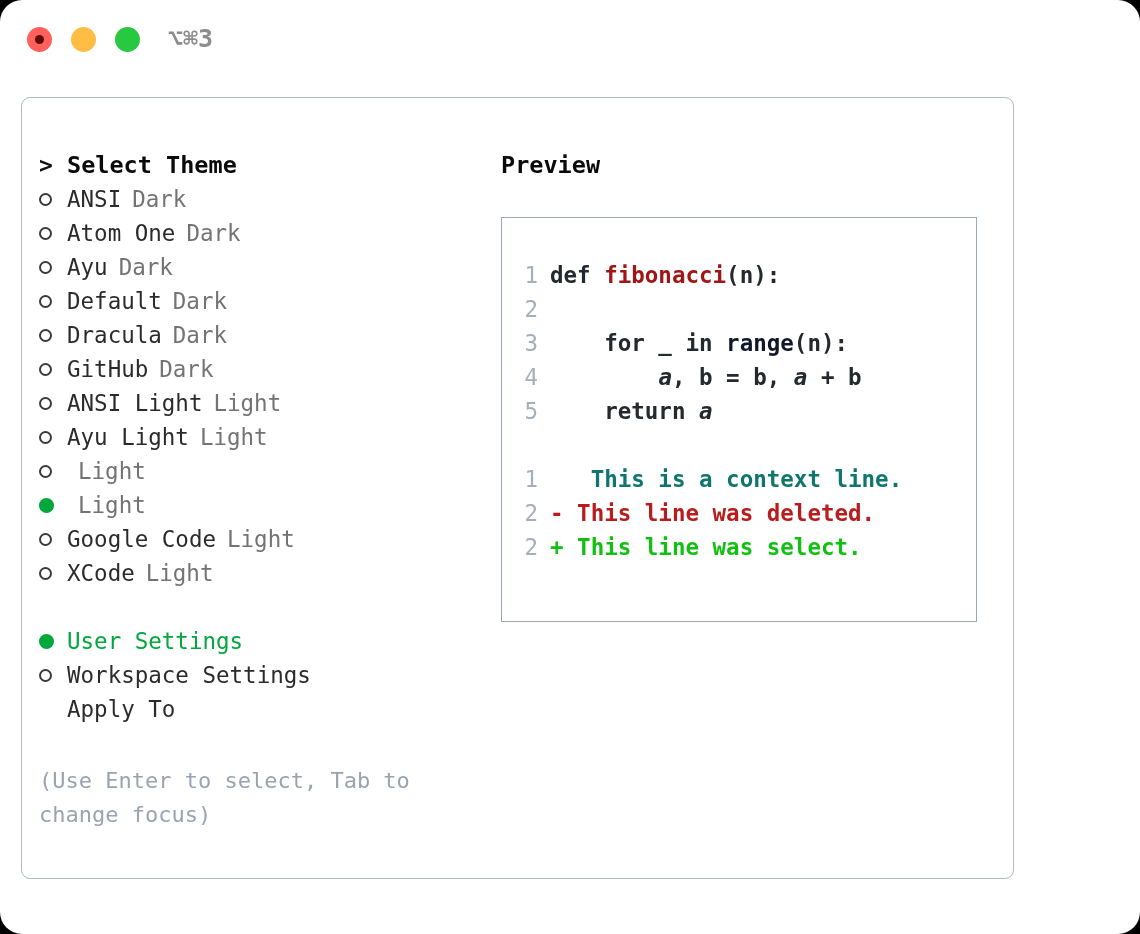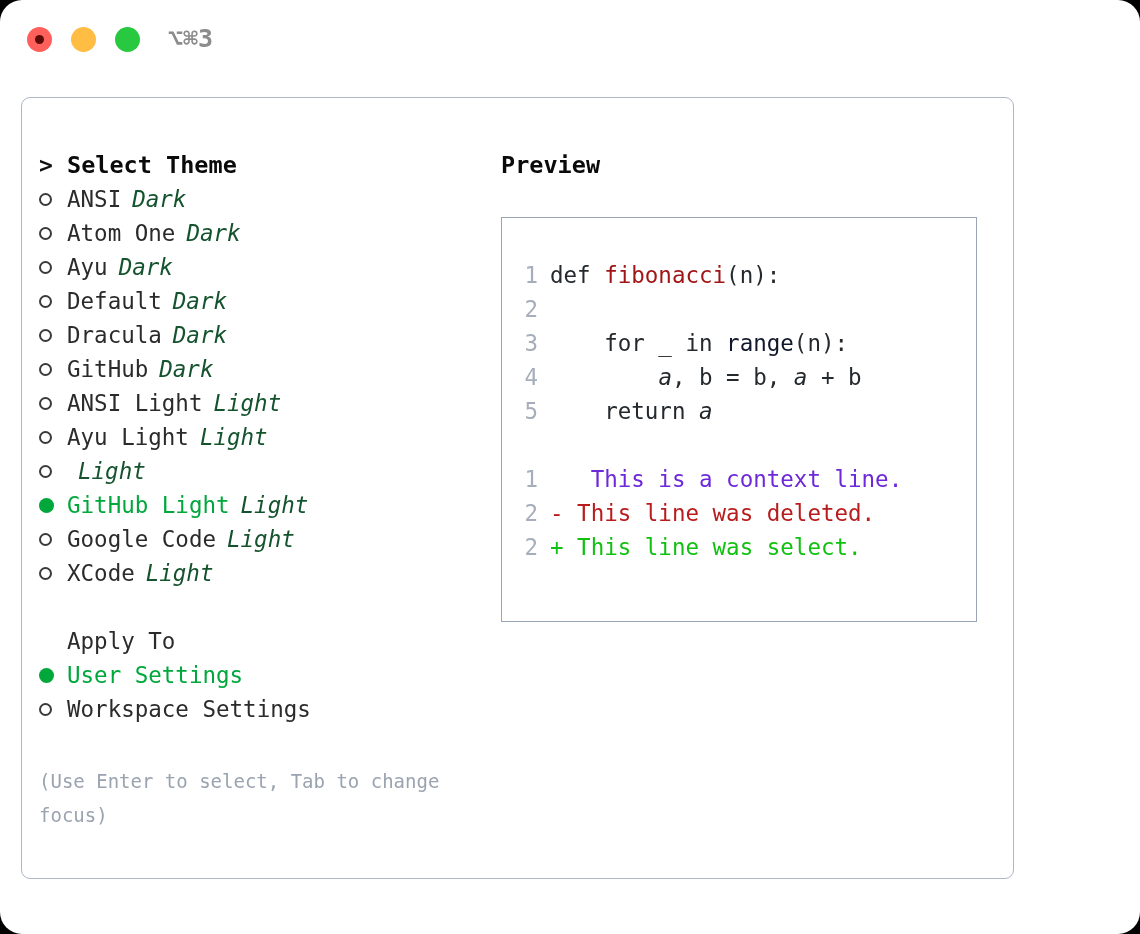--- a/index.html
+++ b/index.html
@@ -126,38 +126,38 @@
   }
   .marker .caret {
     font-weight: 700;
     color: #111111;
     font-size: 23px;
   }
 
   .label        { color: #2b2b2b; }
   .label.bold   { font-weight: 700; color: #0a0a0a; font-size: 23.5px; }
   .label.sel    { color: #00a83c; }
-  .tag          { color: #14532d; padding-left: 11px; font-style: italic; }
+  .tag          { color: #737373; padding-left: 11px; }
 
   #apply-head {
     height: 34px;
     display: flex;
     align-items: center;
     font-size: 22.5px;
     color: #2b2b2b;
     padding-left: 28px;
     white-space: pre;
   }
 
   #hint {
     position: absolute;
     left: 17px;
     top: 666px;
     width: 420px;
-    font-size: 19px;
+    font-size: 22px;
     line-height: 34px;
     color: #9aa3b0;
   }
 
   
   #preview-col {
     position: absolute;
     left: 479px;
     top: 50px;
     width: 490px;
@@ -187,32 +187,32 @@
     line-height: 34px;
     white-space: pre;
   }
   .lnum {
     width: 30px;
     flex: 0 0 30px;
     text-align: right;
     color: #a6aebb;
     padding-right: 12px;
   }
-  .ctext { white-space: pre; }
+  .ctext { white-space: pre; font-weight: bold; }
 
   .blank { height: 34px; }
 
   
   .tok-plain { color: #24292e; }
   .tok-kw    { color: #24292e; }
   .tok-fn    { color: #a01515; }
   .tok-num   { color: #0d7e7e; }
   .tok-bi    { color: #0f172a; }
   .tok-var   { color: #24292e; font-style: italic; }
-  .tok-ctx   { color: #6d28d9; text-align: right; }
+  .tok-ctx   { color: #0f766e; text-align: right; }
   .tok-del   { color: #b81c1c; }
   .tok-add   { color: #12c012; }
 </style>
 </head>
 <body>
 
 <div id="window">
 
   <div id="titlebar">
     <div class="lights">
@@ -237,33 +237,33 @@
       <div id="theme-items">
           <div class="row"><span class="marker"><span class="dot-hollow"></span></span><span class="label">ANSI</span><span class="tag">Dark</span></div>
           <div class="row"><span class="marker"><span class="dot-hollow"></span></span><span class="label">Atom One</span><span class="tag">Dark</span></div>
           <div class="row"><span class="marker"><span class="dot-hollow"></span></span><span class="label">Ayu</span><span class="tag">Dark</span></div>
           <div class="row"><span class="marker"><span class="dot-hollow"></span></span><span class="label">Default</span><span class="tag">Dark</span></div>
           <div class="row"><span class="marker"><span class="dot-hollow"></span></span><span class="label">Dracula</span><span class="tag">Dark</span></div>
           <div class="row"><span class="marker"><span class="dot-hollow"></span></span><span class="label">GitHub</span><span class="tag">Dark</span></div>
           <div class="row"><span class="marker"><span class="dot-hollow"></span></span><span class="label">ANSI Light</span><span class="tag">Light</span></div>
           <div class="row"><span class="marker"><span class="dot-hollow"></span></span><span class="label">Ayu Light</span><span class="tag">Light</span></div>
           <div class="row"><span class="marker"><span class="dot-hollow"></span></span><span class="tag">Light</span></div>
-          <div class="row"><span class="marker"><span class="dot-filled"></span></span><span class="label sel">GitHub Light</span><span class="tag">Light</span></div>
+          <div class="row"><span class="marker"><span class="dot-filled"></span></span><span class="tag">Light</span></div>
           <div class="row"><span class="marker"><span class="dot-hollow"></span></span><span class="label">Google Code</span><span class="tag">Light</span></div>
           <div class="row"><span class="marker"><span class="dot-hollow"></span></span><span class="label">XCode</span><span class="tag">Light</span></div>
         </div>
 
       <div class="blank"></div>
-
-      <div id="apply-head">Apply To</div>
 
       <div id="apply-items">
           <div class="row"><span class="marker"><span class="dot-filled"></span></span><span class="label sel">User Settings</span></div>
           <div class="row"><span class="marker"><span class="dot-hollow"></span></span><span class="label">Workspace Settings</span></div>
         </div>
+
+      <div id="apply-head">Apply To</div>
     </div>
 
     <div id="hint">(Use Enter to select, Tab to change focus)</div>
 
     <div id="preview-col">
       <div id="preview-title">Preview</div>
 
       <div id="code-panel">
         <div id="code-lines">
             <div class="cline"><span class="lnum">1</span><span class="ctext"><span class="tok-kw">def </span><span class="tok-fn">fibonacci</span><span class="tok-plain">(n):</span></span></div>

